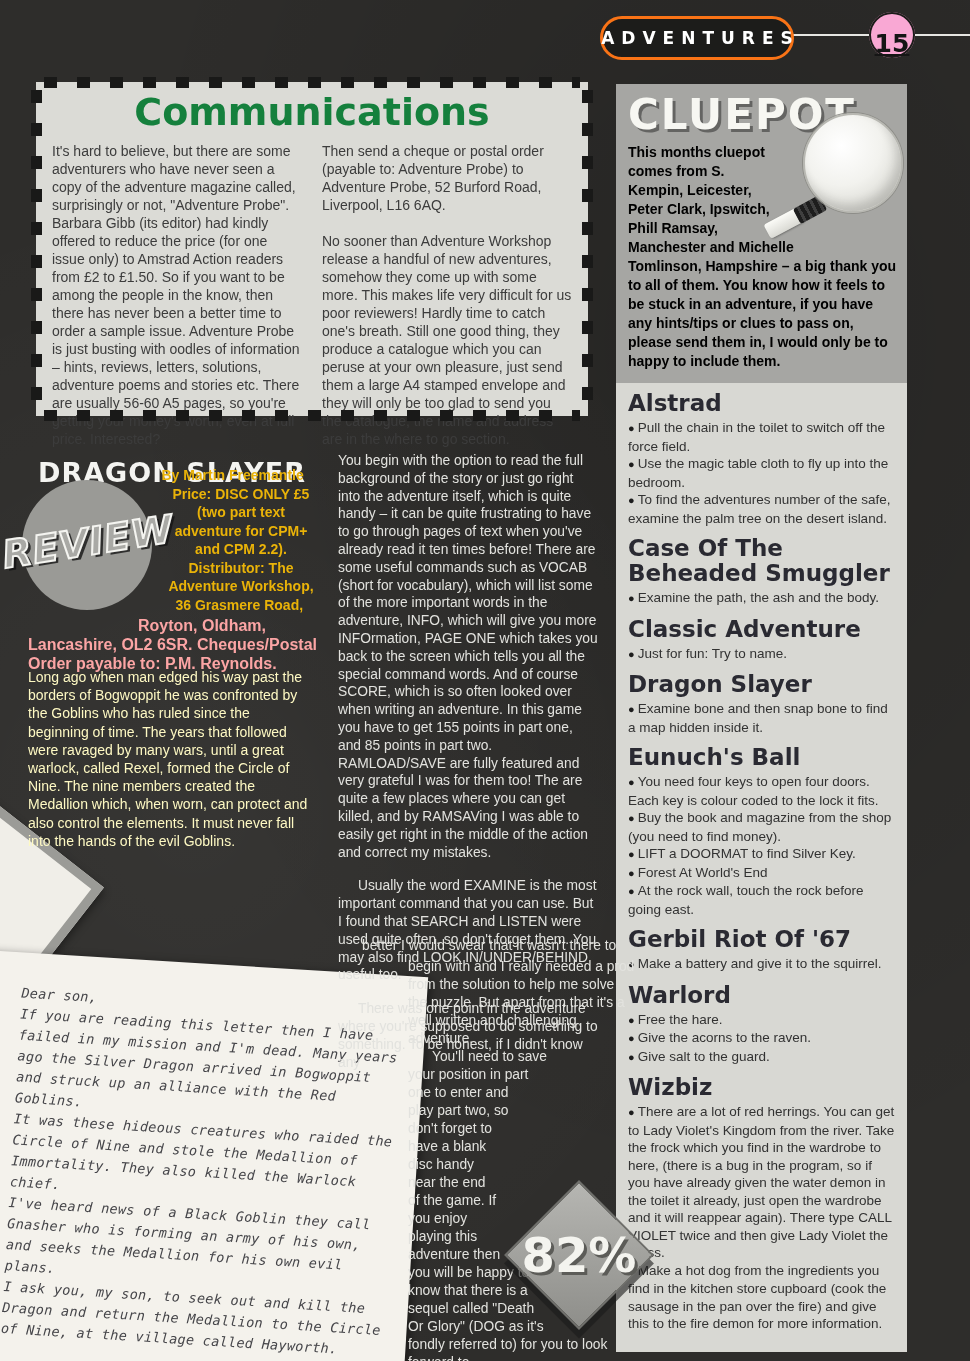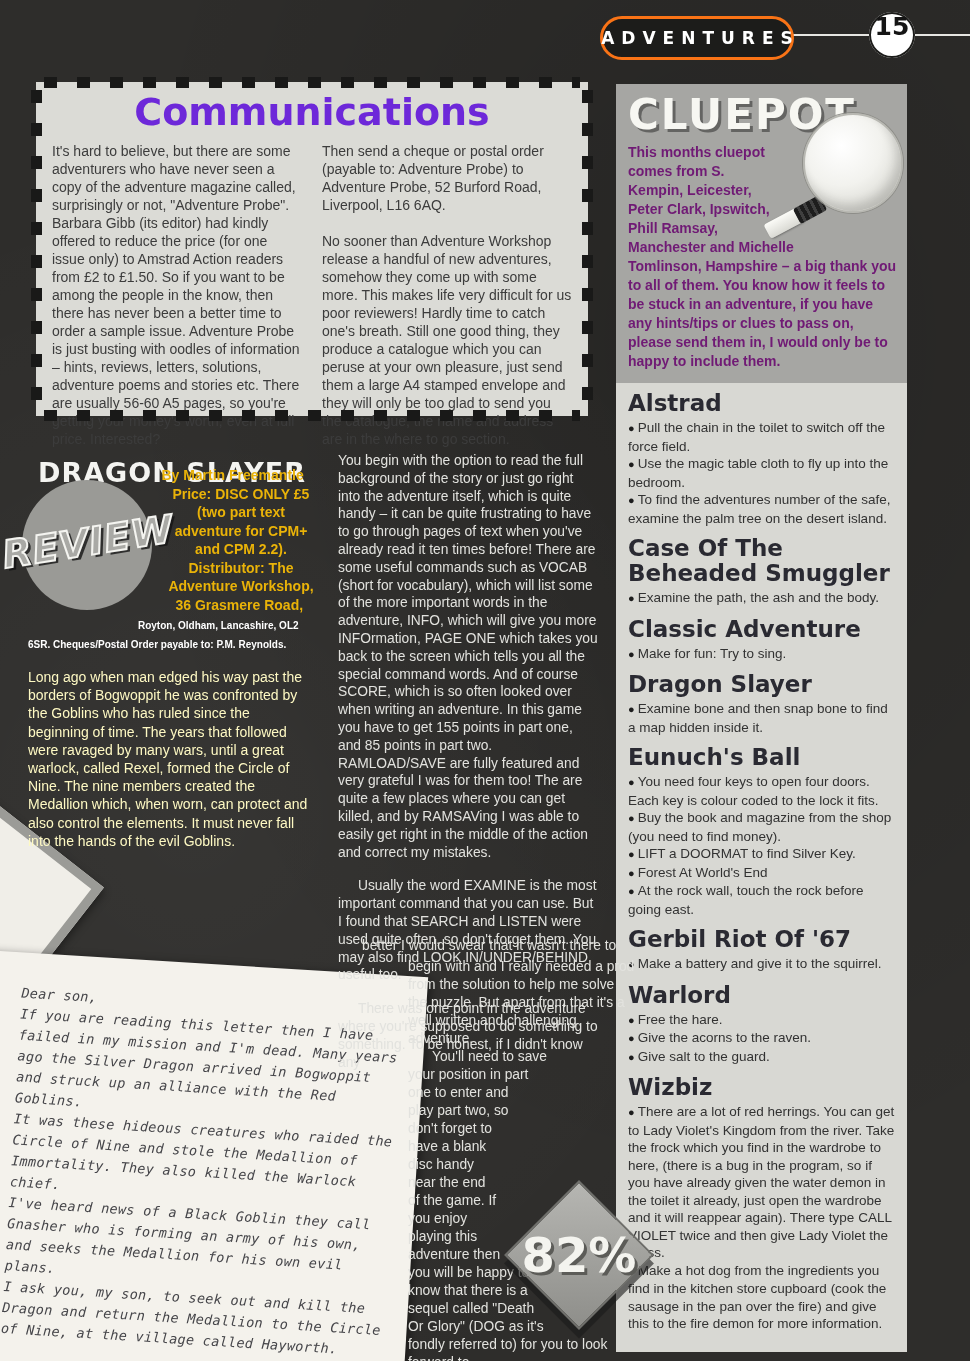--- a/index.html
+++ b/index.html
@@ -13,67 +13,67 @@
   }
   .abs{position:absolute;}
   
   .header-line{top:34px;left:616px;width:354px;height:2px;background:#e6e6e2;}
   .adv-pill{
     left:600px;top:16px;width:188px;height:38px;border:3px solid #f97316;border-radius:22px;
     background:#1c1c1a;display:flex;align-items:center;justify-content:center;
     color:#fff;font:700 17px "DejaVu Sans", sans-serif;letter-spacing:7px;text-indent:7px;
   }
   .page-circle{
-    left:869px;top:12px;width:46px;height:46px;border-radius:50%;background:#ffffff;
-    display:flex;align-items:flex-start;justify-content:center;color:#151515;
-    font:800 25px "DejaVu Sans", sans-serif;box-shadow:0 0 0 2px #1c1c1a inset;
+    left:869px;top:12px;width:46px;height:46px;border-radius:50%;background:#f9a8d4;
+    display:flex;align-items:flex-end;justify-content:center;color:#151515;
+    font:800 25px "DejaVu Sans", sans-serif;box-shadow:0 0 0 2px #1c1c1a inset;text-decoration:underline;
   }
   
   .comm-box{left:36px;top:82px;width:552px;height:334px;background:#dbdbd6;}
   .n-top,.n-bot{position:absolute;left:8px;right:8px;height:11px;background:repeating-linear-gradient(90deg,#191918 0 13px,transparent 13px 33px);}
   .n-top{top:-5px}.n-bot{bottom:-5px}
   .n-left,.n-right{position:absolute;top:8px;bottom:8px;width:11px;background:repeating-linear-gradient(180deg,#191918 0 13px,transparent 13px 33px);}
   .n-left{left:-5px}.n-right{right:-5px}
-  .comm-title{margin:8px 0 2px;text-align:center;font:800 38px "DejaVu Sans", sans-serif;color:#6d28d9;letter-spacing:0;}
+  .comm-title{margin:8px 0 2px;text-align:center;font:800 38px "DejaVu Sans", sans-serif;color:#15803d;letter-spacing:0;}
   .comm-cols{display:flex;gap:20px;padding:6px 16px 0;}
   .comm-col{flex:1;font-size:14px;line-height:18px;color:#3c3c3c;}
   .comm-col p{margin:0 0 18px;}
   
   .cluepot{left:616px;top:84px;width:291px;}
   .clue-head{background:#a6a6a3;padding:6px 10px 12px 12px;overflow:visible;}
   .clue-title{font:800 42px "DejaVu Sans", sans-serif;color:#f7f7f2;letter-spacing:2px;
     text-shadow:3px 3px 0 rgba(45,45,45,.55);margin:0 0 4px;}
   .magnifier{float:right;width:124px;height:132px;margin:-30px -8px 0 8px;position:relative;
     shape-outside:circle(60% at 62% 38%);}
   .lens{position:absolute;right:2px;top:0;width:96px;height:96px;border-radius:50%;
     background:radial-gradient(circle at 38% 32%, #ffffff 0%, #f2f2ee 45%, #dcdcd6 75%, #cfcfc8 100%);
     border:2px solid #b8b8b2;box-shadow:inset -5px -7px 10px rgba(0,0,0,.14), 0 0 0 1px #8d8d88;}
   .handle-dark{position:absolute;left:14px;top:88px;width:30px;height:17px;border-radius:3px;
     background:repeating-linear-gradient(90deg,#1d1d1d 0 4px,#3f3f3f 4px 7px);transform:rotate(-28deg);}
   .handle-white{position:absolute;left:-16px;top:102px;width:38px;height:16px;border-radius:3px;
     background:linear-gradient(#fbfbf7,#d9d9d3);transform:rotate(-28deg);box-shadow:1px 1px 2px rgba(0,0,0,.35);}
-  .clue-intro{margin:0;font-weight:700;font-size:14px;line-height:19px;color:#701a75;}
+  .clue-intro{margin:0;font-weight:700;font-size:14px;line-height:19px;color:#000000;}
   .clue-body{background:#d8d8d3;padding:8px 12px 10px;}
   .clue-section{margin:0 0 9px;}
   .clue-section h3{margin:0 0 3px;font:800 23px "DejaVu Sans", sans-serif;color:#2a2a32;line-height:25px;}
   .hint{margin:0;font-size:13.5px;line-height:17.5px;color:#323232;}
   .hint::before{content:"● ";font-size:11px;color:#1d1d1d;}
   
   .rev-title{left:28px;top:435px;width:288px;text-align:center;
     font:800 27px "DejaVu Sans", sans-serif;color:#f4f4f1;letter-spacing:1px;}
   .credits-wrap{left:28px;top:466px;width:290px;}
   .stamp-float{float:left;width:142px;height:152px;margin:6px 8px 4px -14px;position:relative;
     shape-outside:circle(54%);}
   .stamp-circle{position:absolute;left:8px;top:8px;width:130px;height:130px;border-radius:50%;background:#9a9a96;}
   .stamp-word{position:absolute;left:-26px;top:48px;width:200px;text-align:center;
     font:800 italic 38px "DejaVu Sans", sans-serif;letter-spacing:1px;color:#a9a9a5;
     -webkit-text-stroke:2px #f4f4f0;text-shadow:3px 3px 0 rgba(20,20,20,.8);
     transform:rotate(-9deg);}
   .credits{margin:0;text-align:center;font-weight:700;font-size:14px;line-height:18.5px;color:#eab308;}
-  .credits-tail{margin:2px 0 0;text-align:left;font-weight:700;font-size:10px;line-height:19px;color:#ffffff;}
+  .credits-tail{margin:2px 0 0;text-align:left;font-weight:700;font-size:16px;line-height:19px;color:#fca5a5;}
   .rev-body{left:28px;top:668px;width:285px;font-size:14px;line-height:18.2px;color:#fef9c3;}
   .rev-body p{margin:0;}
   .rev-body p + p{text-indent:20px;}
   
   .m1{left:322px;top:436px;width:292px;font-size:13.8px;line-height:17.8px;color:#e2e2de;}
   .m1 p{margin:16px;}
   .m1 p + p{text-indent:20px;}
   .bridge{left:362px;top:938px;width:290px;font-size:13.8px;color:#e2e2de;white-space:nowrap;}
   .m2{left:408px;top:958px;width:228px;font-size:13.8px;line-height:18px;color:#e2e2de;}
   .m2 p{margin:0;}
@@ -148,21 +148,21 @@
       <div class="clue-section">
         <h3>Case Of The Beheaded Smuggler</h3>
         <div>
           <p class="hint">Examine the path, the ash and the body.</p>
         </div>
       </div>
 
       <div class="clue-section">
         <h3>Classic Adventure</h3>
         <div>
-          <p class="hint">Make for fun: Try to sing.</p>
+          <p class="hint">Just for fun: Try to name.</p>
         </div>
       </div>
 
       <div class="clue-section">
         <h3>Dragon Slayer</h3>
         <div>
           <p class="hint">Examine bone and then snap bone to find a map hidden inside it.</p>
         </div>
       </div>
 

